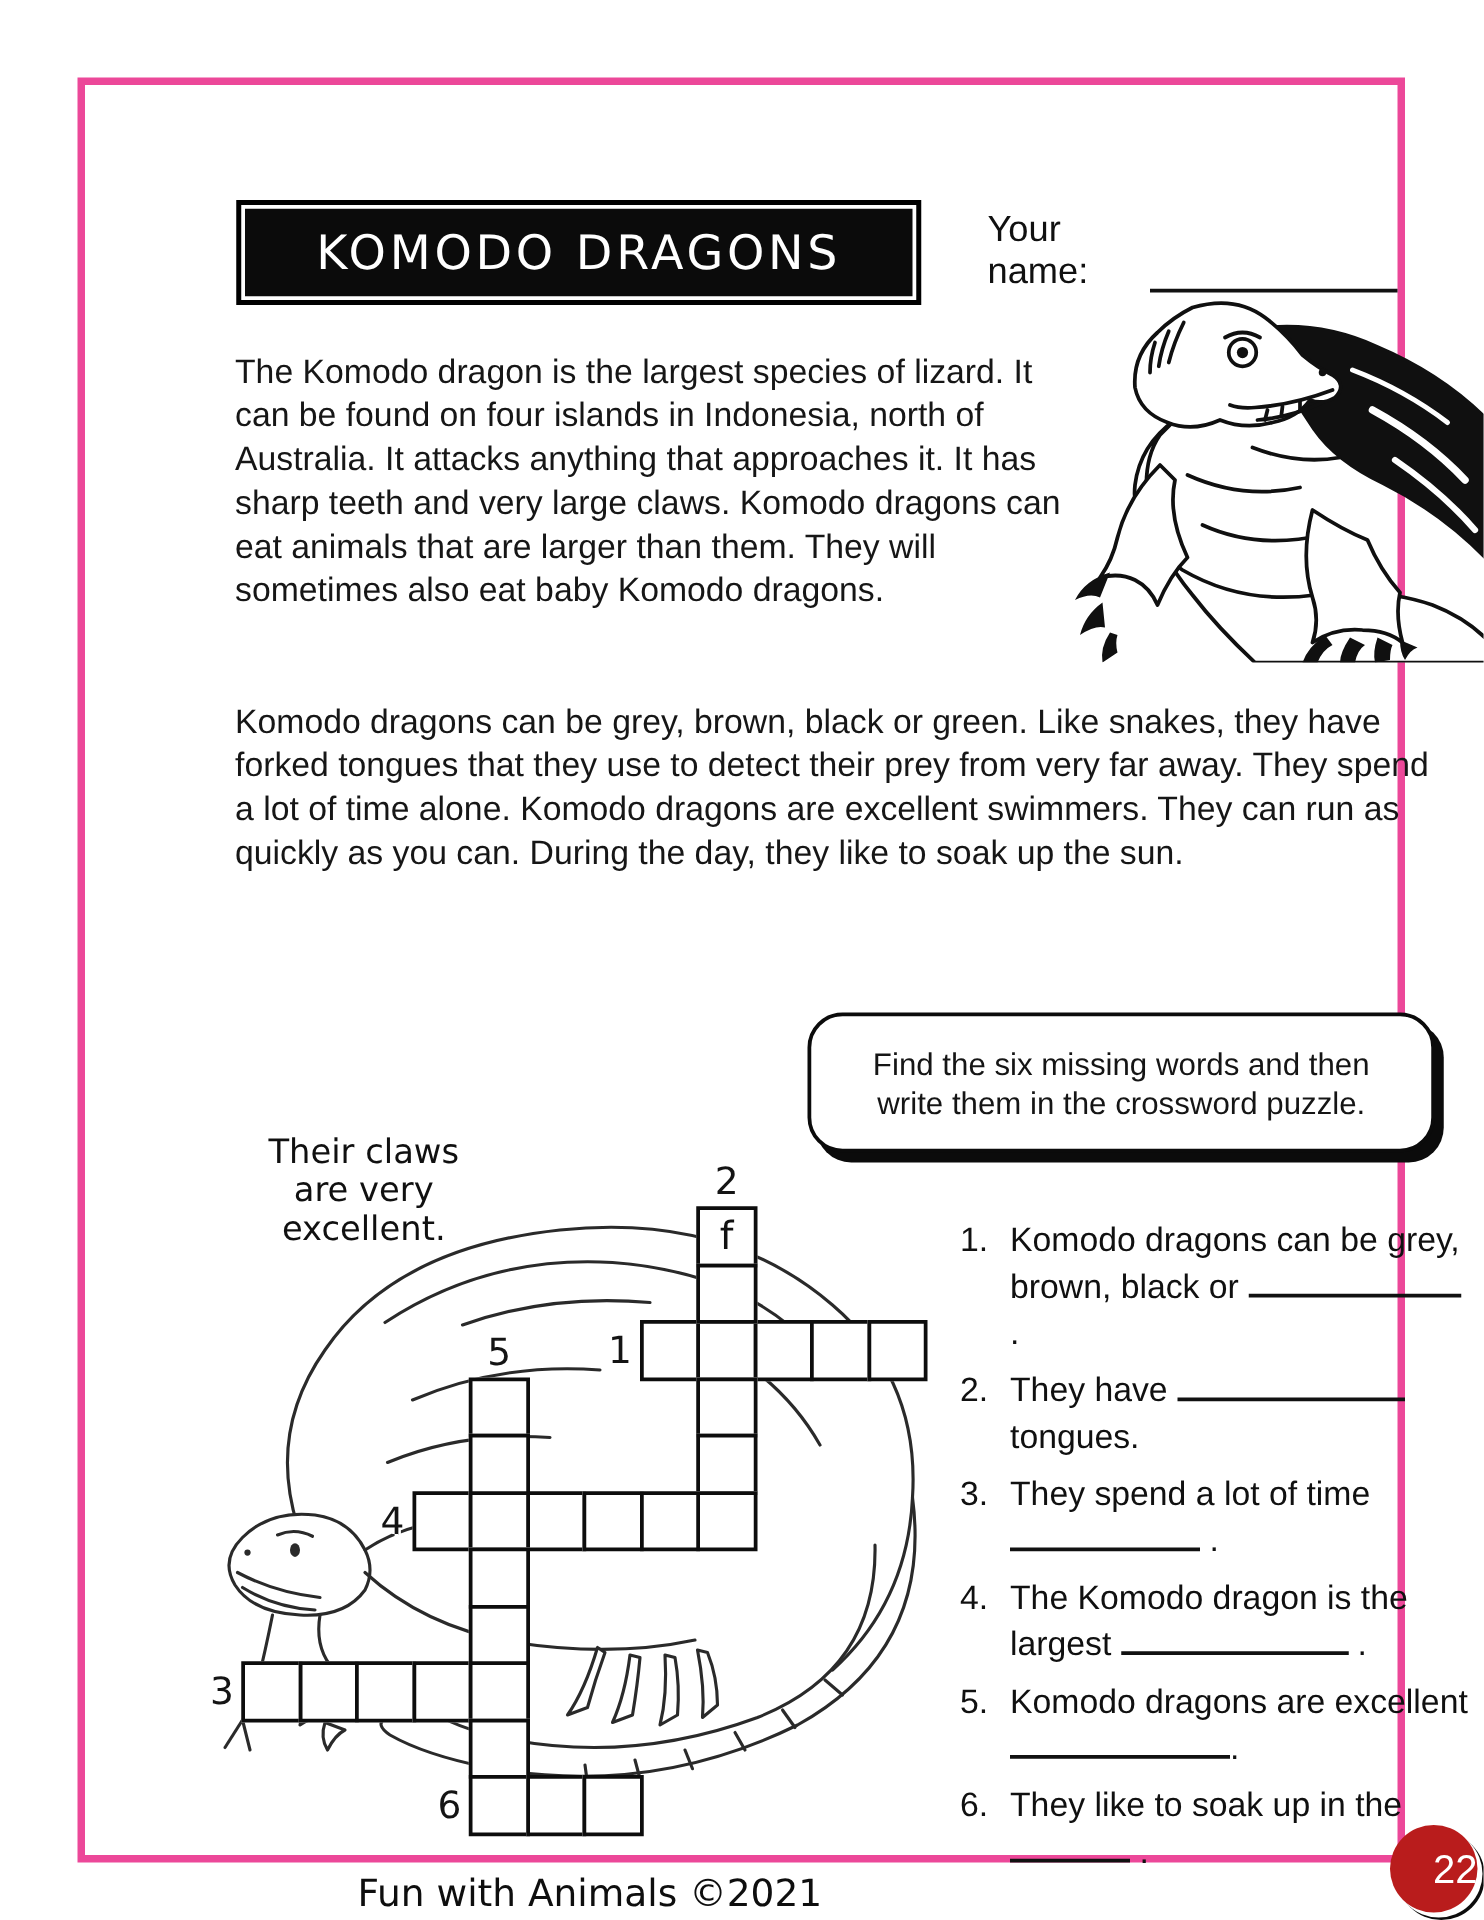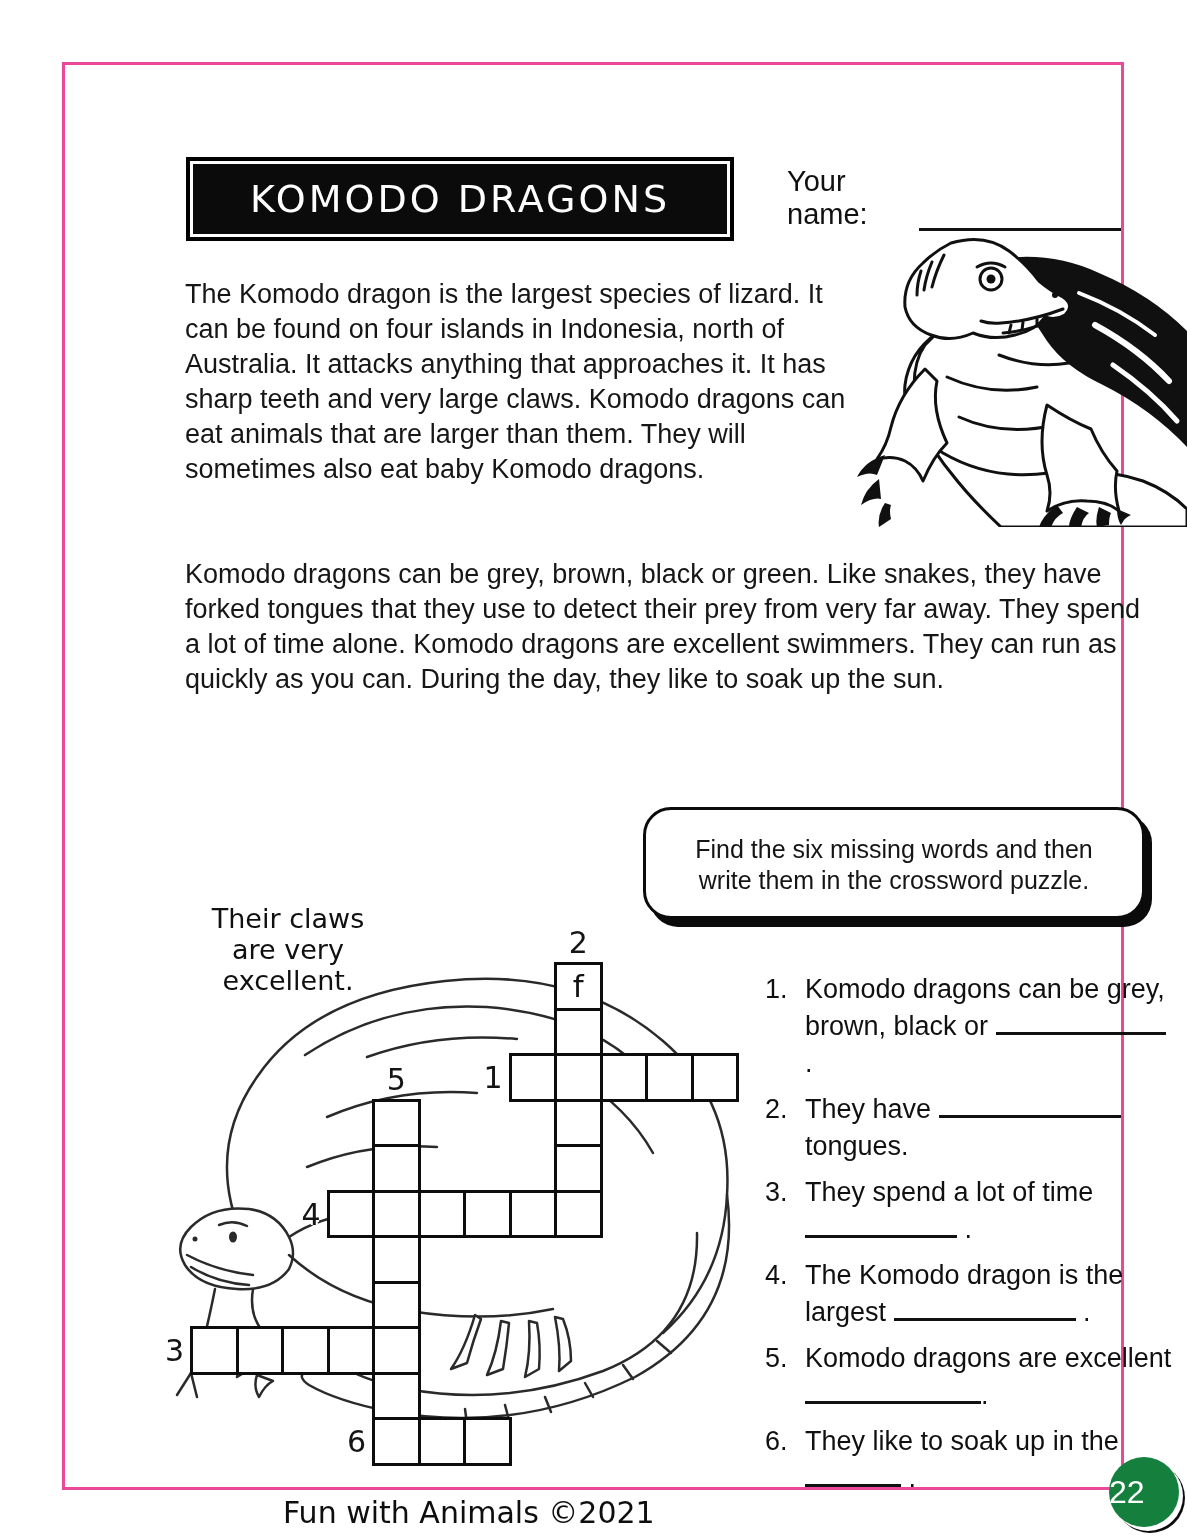--- a/index.html
+++ b/index.html
@@ -3,21 +3,21 @@
 <meta charset="utf-8">
 <style>
   * { margin:0; padding:0; box-sizing:border-box; }
   html,body { background:#fff; }
   .sheet {
     position:relative; width:1187px; height:1536px; background:#fff; overflow:hidden;
     font-family:"Liberation Sans", sans-serif; color:#101010;
   }
   .frame {
     position:absolute; left:62px; top:62px; width:1062px; height:1428px;
-    border:3px solid #ec4899; background:#fff;
+    border:6px solid #ec4899; background:#fff;
   }
   
   .title-box {
     position:absolute; left:125px; top:96px; width:540px; height:76px;
     background:#0b0b0b; border:3px solid #fff; box-shadow:0 0 0 4px #000;
     display:flex; align-items:center; justify-content:center;
   }
   .title-box span {
     color:#fff; font-family:"DejaVu Sans", sans-serif; font-size:38px;
     letter-spacing:3px; white-space:nowrap;
@@ -67,21 +67,21 @@
   .footer-left {
     position:absolute; left:218px; top:1430px; font-family:"DejaVu Sans", sans-serif;
     font-size:30px; color:#0e0e0e;
   }
   .footer-url {
     position:absolute; left:712px; top:1428px; font-family:"DejaVu Sans", sans-serif;
     font-size:30px; font-weight:bold; color:#1f1f96;
   }
   .page-circle {
     position:absolute; left:1044px; top:1392px; width:70px; height:70px; border-radius:50%;
-    background:#15803d; color:#fff; display:flex; align-items:center; justify-content:flex-start;
+    background:#b91c1c; color:#fff; display:flex; align-items:center; justify-content:flex-end;
     font-size:32px; font-family:"Liberation Sans", sans-serif; z-index:5;
     box-shadow:4px 4px 0 0 #fff, 6px 6px 0 0 #0c0c0c;
   }
 </style>
 </head>
 <body>
 
 <div class="sheet">
   <div class="frame">
 

